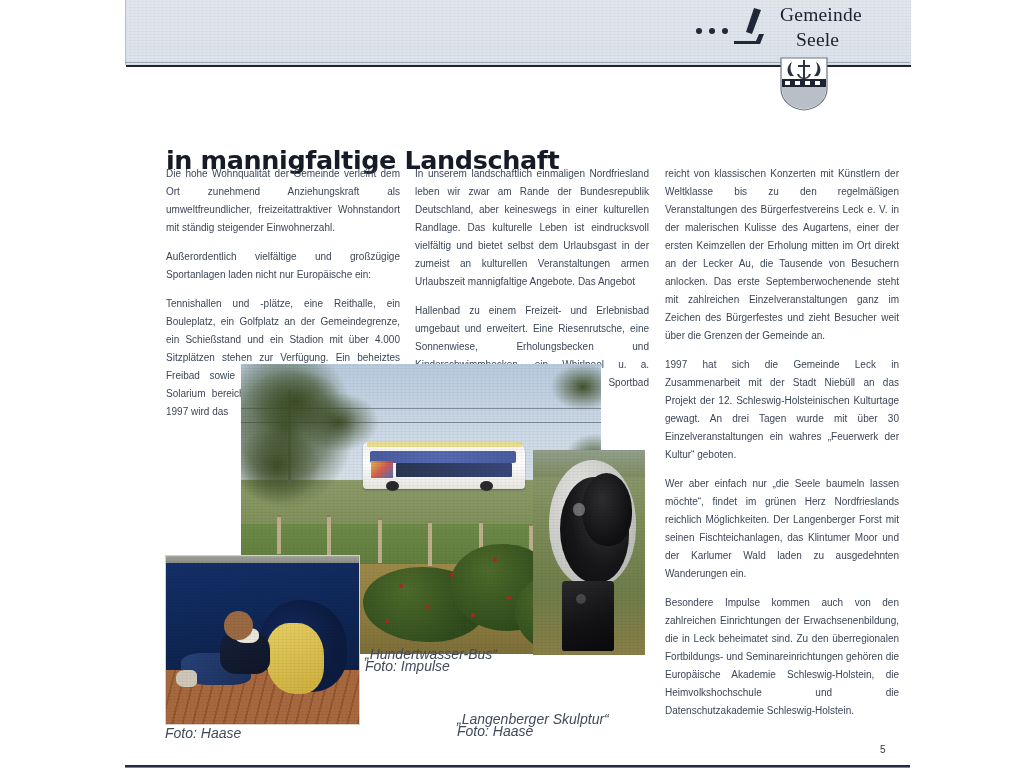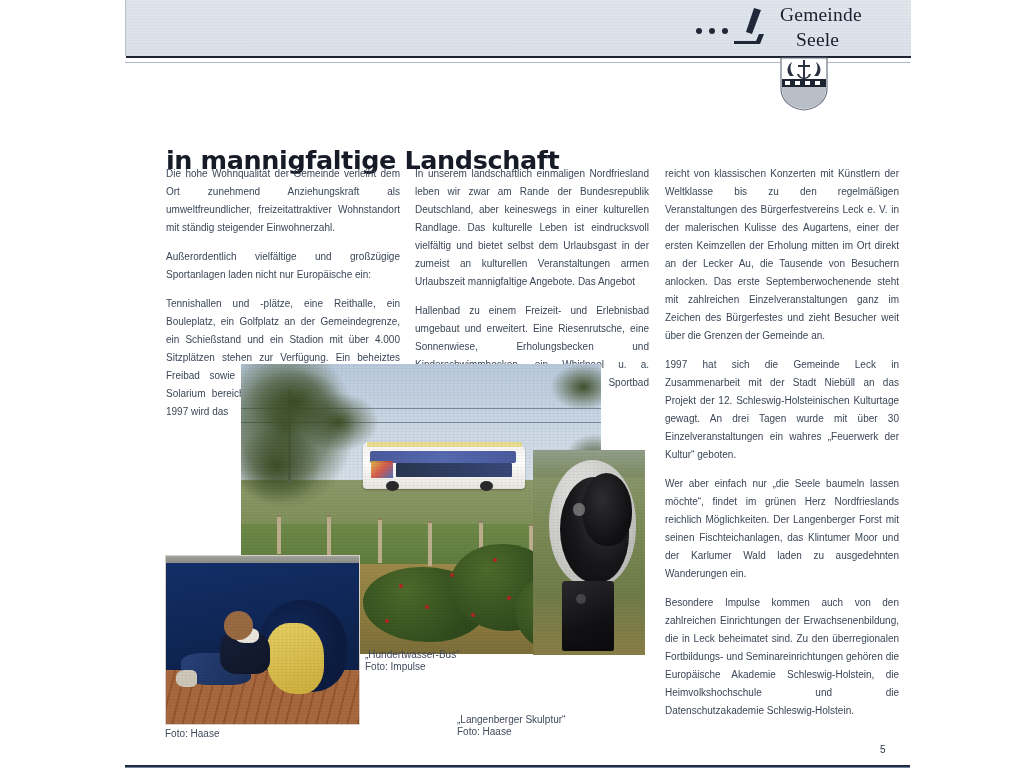--- a/index.html
+++ b/index.html
@@ -24,21 +24,21 @@
     height: 775px;
     background: #ffffff;
   }
 
   
   #masthead {
     position: absolute;
     left: 0px;
     top: 0px;
     width: 785px;
-    height: 56px;
+    height: 65px;
     background: linear-gradient(180deg,#e2e7ee 0%, #dfe5ec 40%, #dde3ea 100%);
     border-left: 1px solid #b9c0c9;
   }
   #masthead::after {
     content: "";
     position: absolute;
     left: 0; right: 0; bottom: -2px;
     height: 2px;
     background: #1e2433;
   }
@@ -242,23 +242,24 @@
     background: radial-gradient(ellipse at 40% 35%, #2e2e31, #101012 70%);
     border-radius: 50% 52% 44% 48%; }
   .sc-base { position:absolute; left:26%; top:64%; width:46%; height:34%;
     background: linear-gradient(160deg,#2a2a2c 0%, #121214 60%, #0a0a0c 100%);
     border-radius: 6% 6% 4% 4%; }
   .sc-glint { position:absolute; background: rgba(255,255,255,.35); border-radius:50%; }
 
   
   .caption {
     position: absolute;
-    font-size: 10px;
+    font-size: 14px;
     line-height: 11.6px;
     color: #414a5b;
+    font-style: italic;
   }
   #cap-bus { left: 240px; top: 649px; }
   #cap-sculpture { left: 332px; top: 714px; }
   #cap-child { left: 40px; top: 728px; }
 
   #page-number {
     position: absolute;
     left: 755px;
     top: 744px;
     font-size: 10px;

